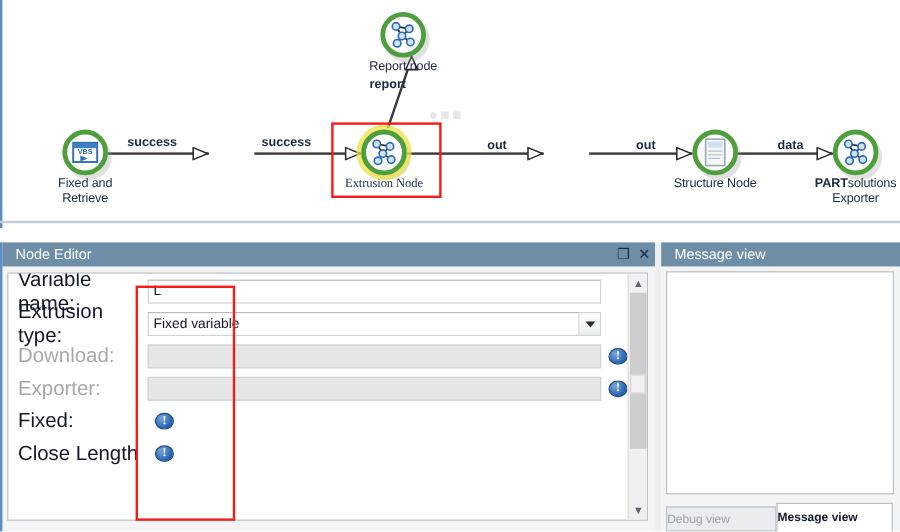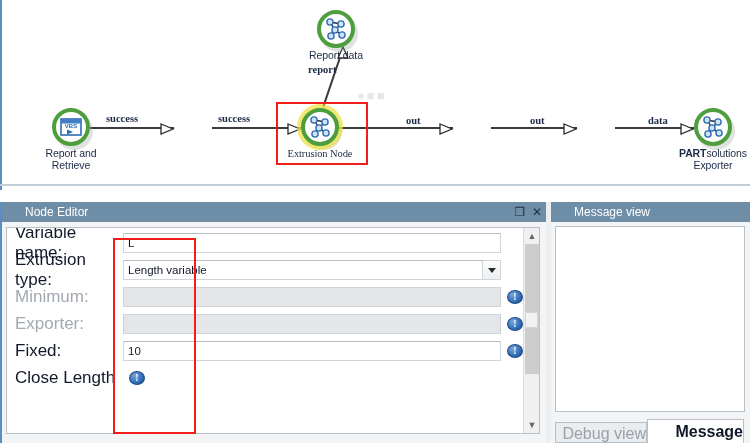--- a/index.html
+++ b/index.html
@@ -91,39 +91,38 @@
     height: 1.5px;
     background: #3a3a3a;
     transform-origin: 0 50%;
   }
   .edge-label {
     position: absolute;
     font-size: 10.5px;
     color: #1b2a44;
     font-weight: bold;
     white-space: nowrap;
-    font-family: Liberation Serif, serif;
   }
   .arrowhead {
     position: absolute;
     width: 0; height: 0;
   }
 
   
   .panel {
     position: absolute;
     box-sizing: border-box;
   }
   .panel-title {
     height: 20px;
     background: #6e8da6;
     color: #ffffff;
     font-size: 12px;
     line-height: 20px;
-    padding-left: 23px;
+    padding-left: 11px;
     position: relative;
     box-sizing: border-box;
     white-space: nowrap;
     overflow: hidden;
   }
   .panel-title-actions {
     position: absolute;
     right: 4px; top: 0;
     height: 20px;
     display: flex;
@@ -296,22 +295,22 @@
   #msg-tabs {
     position: absolute;
     left: 4px; bottom: 0;
     width: 192px; height: 24px;
     display: flex;
     align-items: flex-end;
   }
   .msg-tab {
     height: 21px;
     line-height: 21px;
-    font-size: 16px;
-    text-align: right;
+    font-size: 10px;
+    text-align: left;
     box-sizing: border-box;
     border: 1px solid #b9c0c7;
     background: #eaedf0;
     color: #9aa1a9;
   }
   .msg-tab.inactive { width: 92px; }
   .msg-tab.active {
     width: 97px;
     height: 24px;
     line-height: 24px;
@@ -372,21 +371,21 @@
           <div class="glyph-wrap">
             <div class="shadow"></div>
             <div class="ring"></div>
             <div class="glyph"><svg viewBox="0 0 28 28" width="28" height="28">
                 <rect x="4" y="6" width="20" height="16" fill="#ffffff" stroke="#2f6cb5" stroke-width="1.6"></rect>
                 <rect x="4" y="6" width="20" height="4.5" fill="#3f7fc4"></rect>
                 <text x="14" y="15" font-size="6" font-family="Liberation Sans, sans-serif" fill="#2f6cb5" text-anchor="middle" font-weight="bold">VBS</text>
                 <path d="M10 16.5 L16 19 L10 21.5 Z" fill="#2f6cb5"></path>
               </svg></div>
           </div>
-          <div class="label">Report and
+          <div class="label">Fixed and
 Retrieve</div>
         </div>
         <div class="node highlight" style="left: 318px; top: 108px; font-family: Liberation Serif, serif;">
           <div class="glyph-wrap">
             <div class="shadow"></div>
             <div class="ring"></div>
             <div class="glyph"><svg viewBox="0 0 28 28" width="28" height="28">
                 <line x1="8" y1="7" x2="19" y2="9" stroke="#2b2b2b" stroke-width="1.4"></line>
                 <line x1="8" y1="7" x2="13" y2="15" stroke="#2b2b2b" stroke-width="1.4"></line>
                 <line x1="13" y1="15" x2="19" y2="9" stroke="#2b2b2b" stroke-width="1.4"></line>
@@ -395,20 +394,34 @@
                 <circle cx="8" cy="7" r="3.1" fill="#cfe3f5" stroke="#2f6cb5" stroke-width="1.4"></circle>
                 <circle cx="19" cy="9" r="3.1" fill="#cfe3f5" stroke="#2f6cb5" stroke-width="1.4"></circle>
                 <circle cx="13" cy="15" r="3.1" fill="#cfe3f5" stroke="#2f6cb5" stroke-width="1.4"></circle>
                 <circle cx="9" cy="21" r="3.1" fill="#cfe3f5" stroke="#2f6cb5" stroke-width="1.4"></circle>
                 <circle cx="20" cy="20" r="3.1" fill="#cfe3f5" stroke="#2f6cb5" stroke-width="1.4"></circle>
               </svg></div>
           </div>
           <div class="label">Extrusion Node</div>
         </div>
         <div class="sel-box" style="left: 274px; top: 102px; width: 88px; height: 59px;"></div>
+        <div class="node" style="left: 594px; top: 108px;">
+          <div class="glyph-wrap">
+            <div class="shadow"></div>
+            <div class="ring"></div>
+            <div class="glyph"><svg viewBox="0 0 28 28" width="28" height="28">
+                <rect x="6" y="3" width="16" height="22" fill="#f4f6f8" stroke="#9aa6b2" stroke-width="1.3"></rect>
+                <rect x="8" y="5" width="12" height="5" fill="#cfe0ef"></rect>
+                <line x1="8" y1="13" x2="20" y2="13" stroke="#b8c3cd" stroke-width="1"></line>
+                <line x1="8" y1="16" x2="20" y2="16" stroke="#b8c3cd" stroke-width="1"></line>
+                <line x1="8" y1="19" x2="18" y2="19" stroke="#b8c3cd" stroke-width="1"></line>
+              </svg></div>
+          </div>
+          <div class="label">Structure Node</div>
+        </div>
         <div class="node" style="left: 711px; top: 108px;">
           <div class="glyph-wrap">
             <div class="shadow"></div>
             <div class="ring"></div>
             <div class="glyph"><svg viewBox="0 0 28 28" width="28" height="28">
                 <line x1="8" y1="7" x2="19" y2="9" stroke="#2b2b2b" stroke-width="1.4"></line>
                 <line x1="8" y1="7" x2="13" y2="15" stroke="#2b2b2b" stroke-width="1.4"></line>
                 <line x1="13" y1="15" x2="19" y2="9" stroke="#2b2b2b" stroke-width="1.4"></line>
                 <line x1="13" y1="15" x2="9" y2="21" stroke="#2b2b2b" stroke-width="1.4"></line>
                 <line x1="13" y1="15" x2="20" y2="20" stroke="#2b2b2b" stroke-width="1.4"></line>
@@ -432,21 +445,21 @@
                 <line x1="13" y1="15" x2="19" y2="9" stroke="#2b2b2b" stroke-width="1.4"></line>
                 <line x1="13" y1="15" x2="9" y2="21" stroke="#2b2b2b" stroke-width="1.4"></line>
                 <line x1="13" y1="15" x2="20" y2="20" stroke="#2b2b2b" stroke-width="1.4"></line>
                 <circle cx="8" cy="7" r="3.1" fill="#cfe3f5" stroke="#2f6cb5" stroke-width="1.4"></circle>
                 <circle cx="19" cy="9" r="3.1" fill="#cfe3f5" stroke="#2f6cb5" stroke-width="1.4"></circle>
                 <circle cx="13" cy="15" r="3.1" fill="#cfe3f5" stroke="#2f6cb5" stroke-width="1.4"></circle>
                 <circle cx="9" cy="21" r="3.1" fill="#cfe3f5" stroke="#2f6cb5" stroke-width="1.4"></circle>
                 <circle cx="20" cy="20" r="3.1" fill="#cfe3f5" stroke="#2f6cb5" stroke-width="1.4"></circle>
               </svg></div>
           </div>
-          <div class="label">Report data</div>
+          <div class="label">Report node</div>
         </div>
       </div>
   </div>
   <div id="canvas-bottom-border"></div>
 
   <div class="panel" id="node-editor">
     <div class="panel-title">
       <span>Node Editor</span>
       <span class="panel-title-actions">
         <span class="title-icon">❐</span>
@@ -458,46 +471,43 @@
           <div class="frow">
             <div class="flabel">Variable name:</div>
             <div class="fctl">
               <div class="finput">L</div>
             </div>
             <div class="info-spacer"></div>
           </div>
           <div class="frow">
             <div class="flabel">Extrusion type:</div>
             <div class="fctl">
-              <div class="finput">Length variable</div>
+              <div class="finput">Fixed variable</div>
               <div class="fcombo-btn">
                 <span class="caret"></span>
               </div>
             </div>
             <div class="info-spacer"></div>
           </div>
           <div class="frow">
-            <div class="flabel disabled">Minimum:</div>
+            <div class="flabel disabled">Download:</div>
             <div class="fctl">
               <div class="finput disabled"></div>
             </div>
             <div class="info-icon">!</div>
           </div>
           <div class="frow">
             <div class="flabel disabled">Exporter:</div>
             <div class="fctl">
               <div class="finput disabled"></div>
             </div>
             <div class="info-icon">!</div>
           </div>
           <div class="frow">
             <div class="flabel">Fixed:</div>
-            <div class="fctl">
-              <div class="finput">10</div>
-            </div>
             <div class="info-icon">!</div>
           </div>
           <div class="frow">
             <div class="flabel">Close Length</div>
             <div class="info-icon">!</div>
           </div>
         </div>
       <div id="editor-scroll">
         <div class="sb-arrow">▲</div>
         <div class="thumb-track"></div>

